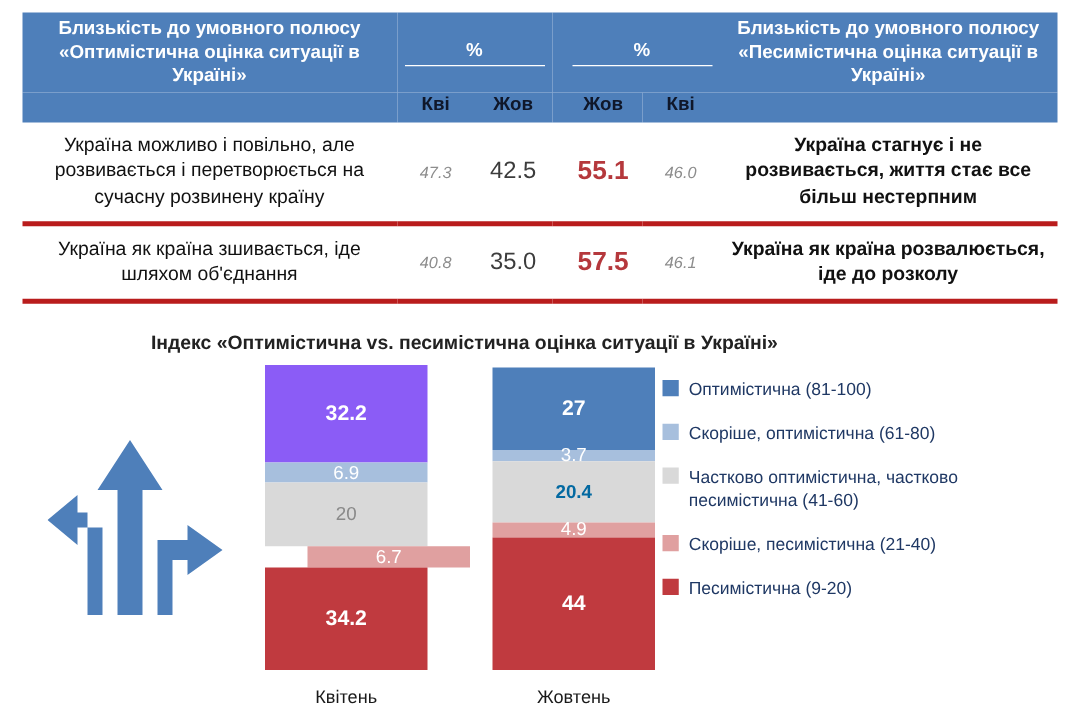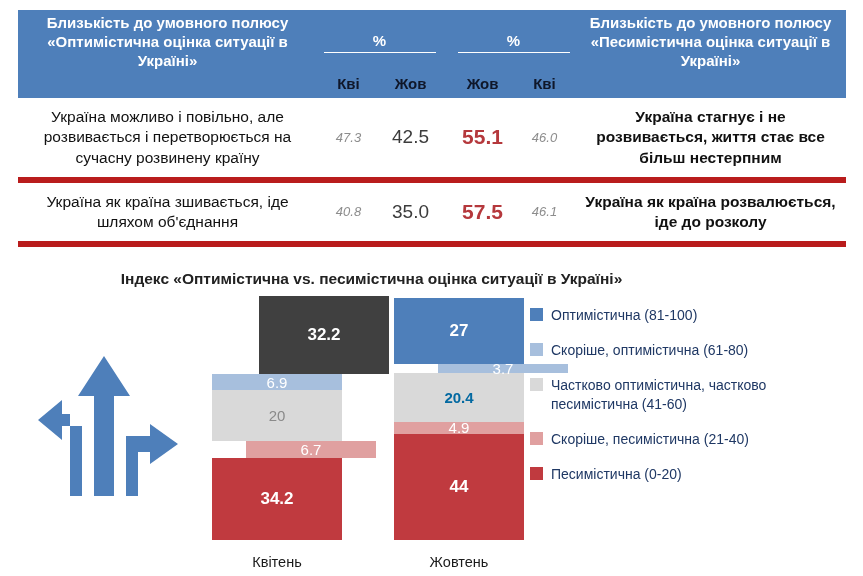--- a/index.html
+++ b/index.html
@@ -59,21 +59,21 @@
     font-size: 15px;
     font-weight: bold;
     padding-bottom: 6px;
   }
 
   table.main td {
     vertical-align: middle;
   }
   tr.data-row td {
     padding: 9px 6px;
-    border-bottom: 6px solid #b91c1c;
+    border-bottom: 4px solid #b91c1c;
   }
   tr.data-row.first td {
     border-top: none;
   }
   .cell-left {
     text-align: center;
     font-size: 15.5px;
     line-height: 1.3;
     color: #111;
   }
@@ -258,21 +258,21 @@
 
       <path d="M56 148 L56 48 L40 48 L66 8 L92 48 L76 48 L76 148 Z" fill="#4e7fba"></path>
 
       <path d="M44 148 L44 78 L24 78 L24 92 L0 72 L24 52 L24 66 L32 66 L32 148 Z" fill="#4e7fba"></path>
 
       <path d="M88 148 L88 88 L112 88 L112 76 L140 96 L112 116 L112 104 L100 104 L100 148 Z" fill="#4e7fba"></path>
     </svg>
   </div>
 
   <div class="bar" id="bar-0" style="left:212px;">
-      <div class="bar-seg" style="background: #404040; height: 77.924px; margin-left: 47px;">
+      <div class="bar-seg" style="background: #8b5cf6; height: 77.924px;">
         <span class="seg-label-strong">32.2</span>
       </div>
       <div class="bar-seg" style="background: rgb(167, 191, 221); height: 16.698px;">
         <span class="seg-label-mid" style="color: rgb(255, 255, 255);">6.9</span>
       </div>
       <div class="bar-seg" style="background: rgb(217, 217, 217); height: 51px;">
         <span class="seg-label-grey" style="color: rgb(138, 138, 138);">20</span>
       </div>
       <div class="bar-seg" style="background: rgb(224, 160, 160); height: 16.214px; margin-left: 34px;">
         <span class="seg-label-mid" style="color: rgb(255, 255, 255);">6.7</span>
@@ -280,21 +280,21 @@
       <div class="bar-seg" style="background: rgb(192, 58, 63); height: 82.764px;">
         <span class="seg-label-strong">34.2</span>
       </div>
     </div>
   <div class="bar-cat" style="left:212px;">Квітень</div>
 
   <div class="bar" id="bar-1" style="left:394px;">
       <div class="bar-seg" style="background: rgb(78, 127, 186); height: 65.34px;">
         <span class="seg-label-strong">27</span>
       </div>
-      <div class="bar-seg" style="background: rgb(167, 191, 221); height: 8.954px; margin-left: 44px;">
+      <div class="bar-seg" style="background: rgb(167, 191, 221); height: 8.954px;">
         <span class="seg-label-mid" style="color: rgb(255, 255, 255);">3.7</span>
       </div>
       <div class="bar-seg" style="background: rgb(217, 217, 217); height: 49.368px;">
         <span class="seg-label-grey" style="color: #0369a1; font-weight: bold;">20.4</span>
       </div>
       <div class="bar-seg" style="background: rgb(224, 160, 160); height: 11.858px;">
         <span class="seg-label-mid" style="color: rgb(255, 255, 255);">4.9</span>
       </div>
       <div class="bar-seg" style="background: rgb(192, 58, 63); height: 106.48px;">
         <span class="seg-label-strong">44</span>
@@ -314,16 +314,16 @@
       <div class="legend-item">
         <span class="legend-swatch" style="background: rgb(217, 217, 217);"></span>
         <span class="legend-label">Частково оптимістична, частково песимістична (41-60)</span>
       </div>
       <div class="legend-item">
         <span class="legend-swatch" style="background: rgb(224, 160, 160);"></span>
         <span class="legend-label">Скоріше, песимістична (21-40)</span>
       </div>
       <div class="legend-item">
         <span class="legend-swatch" style="background: rgb(192, 58, 63);"></span>
-        <span class="legend-label">Песимістична (0-20)</span>
+        <span class="legend-label">Песимістична (9-20)</span>
       </div>
     </div>
 </div>
 
 </body></html>

